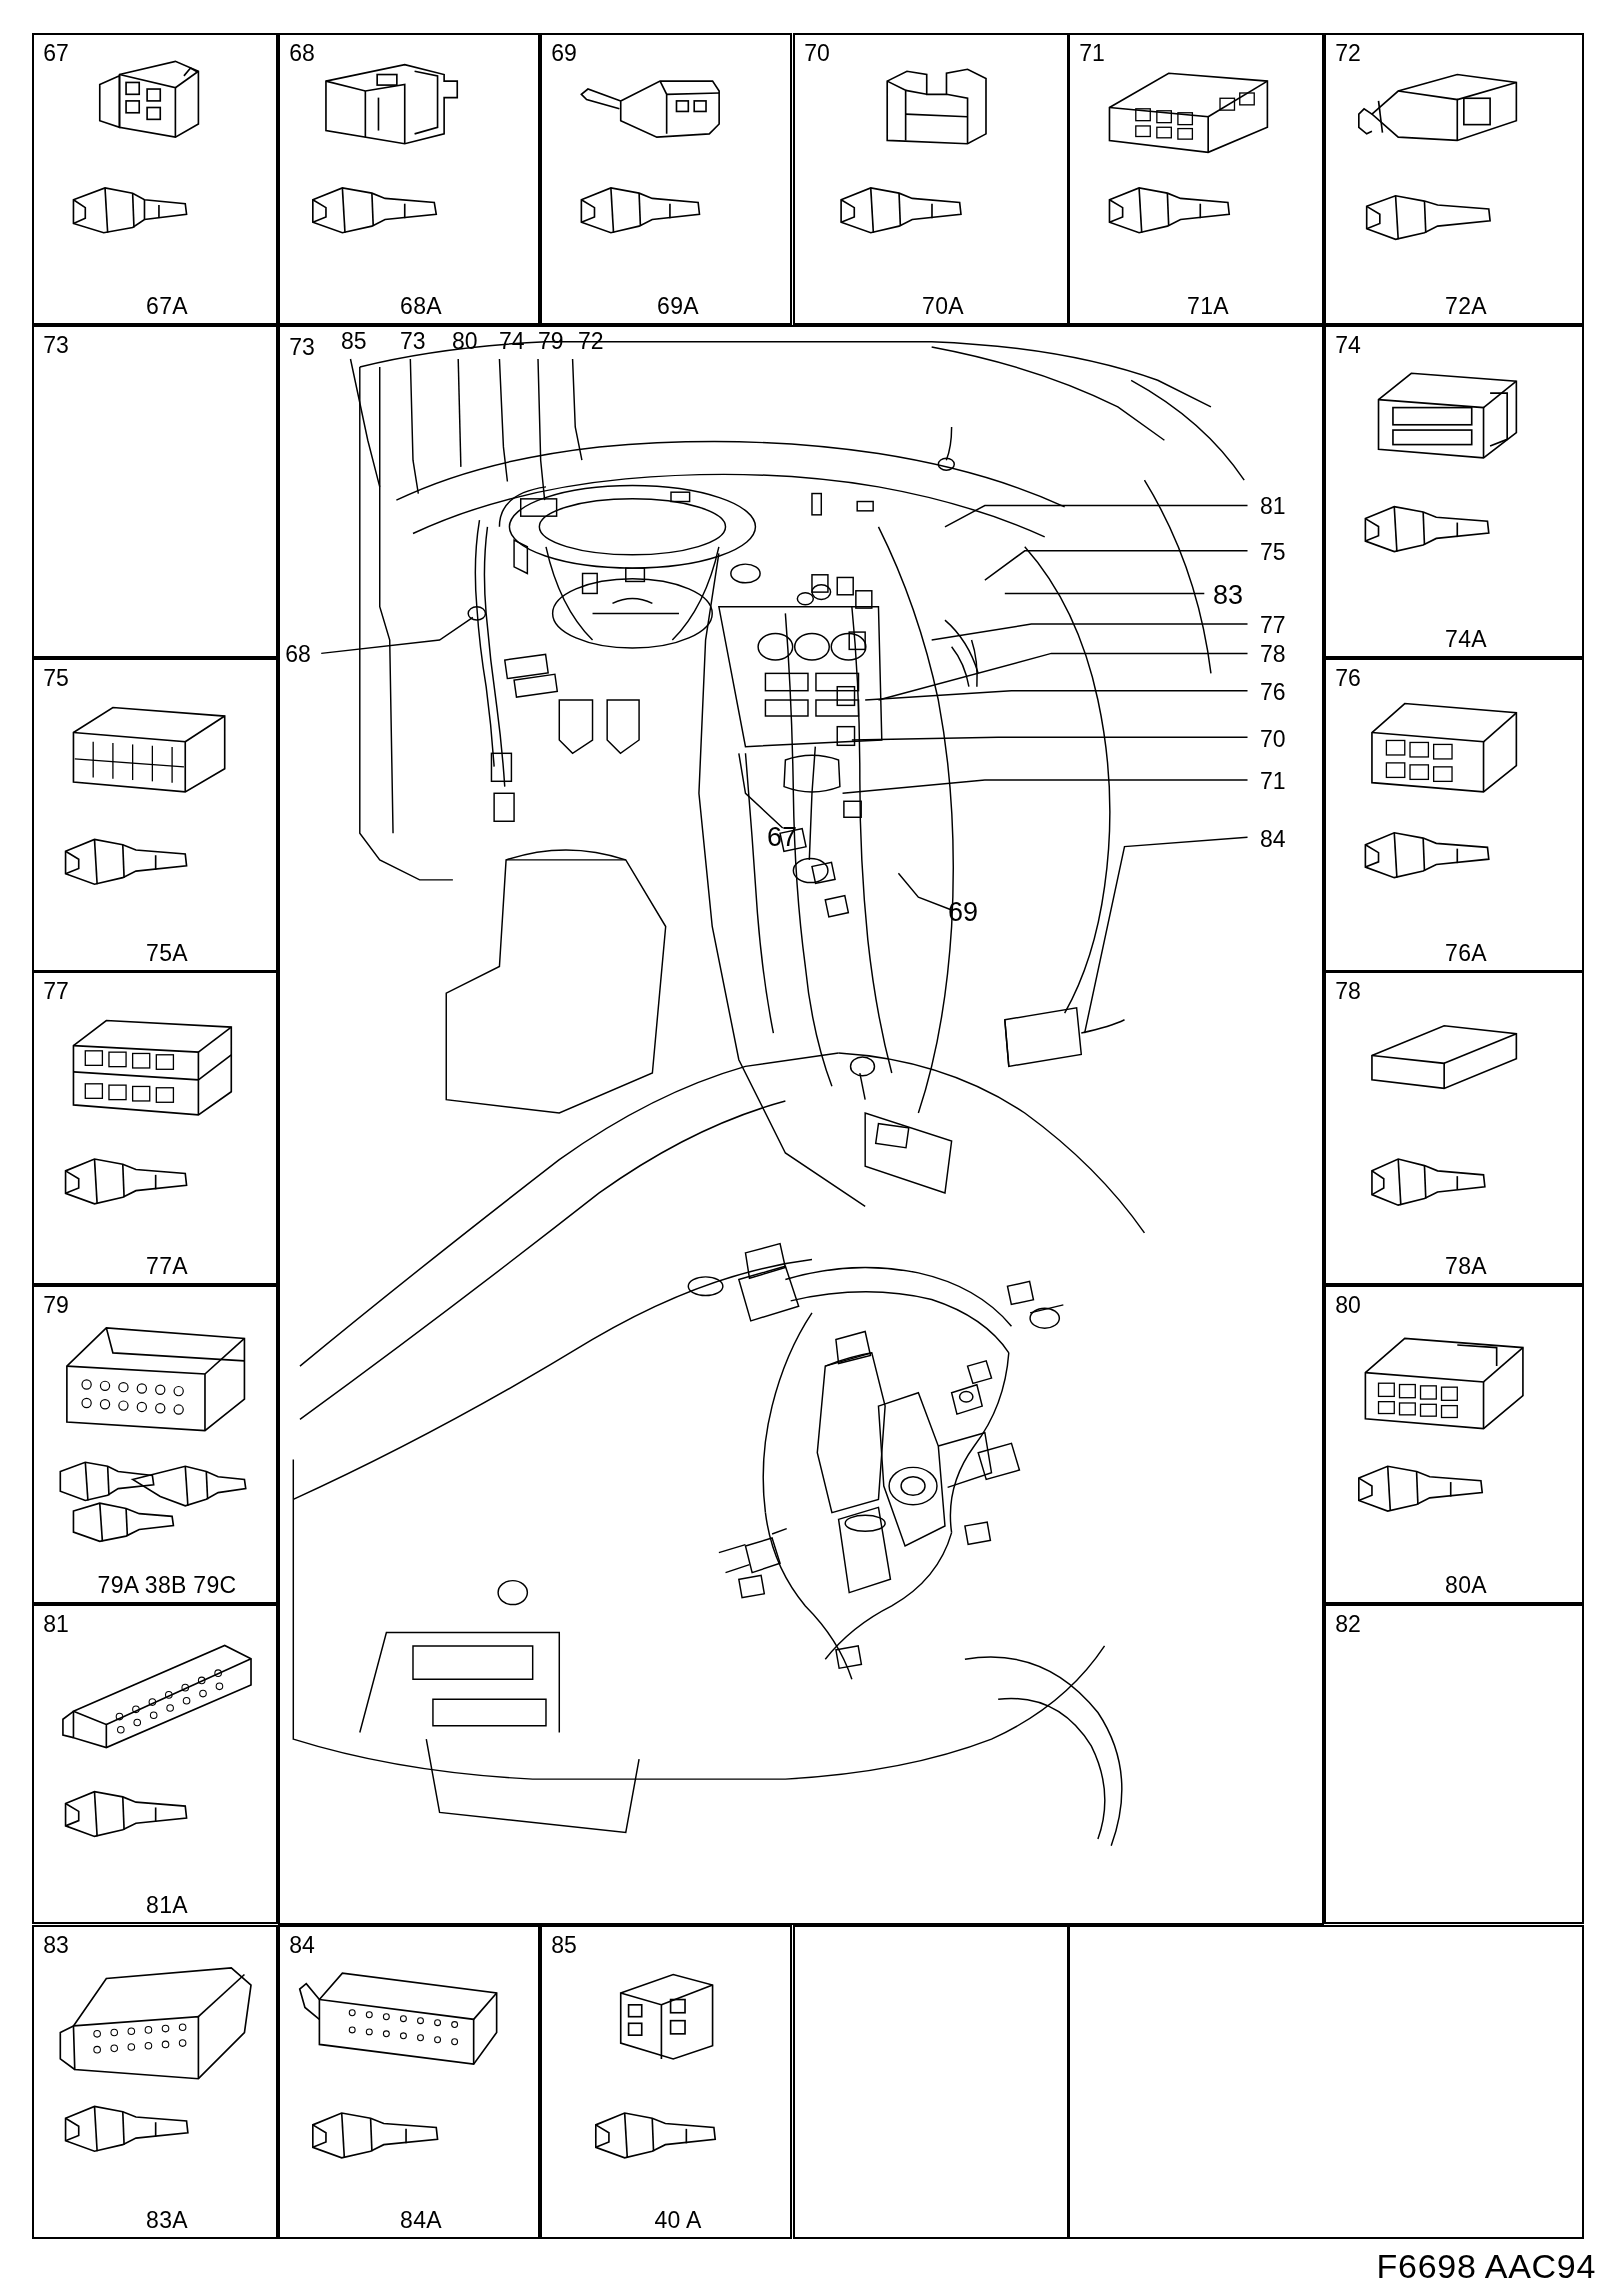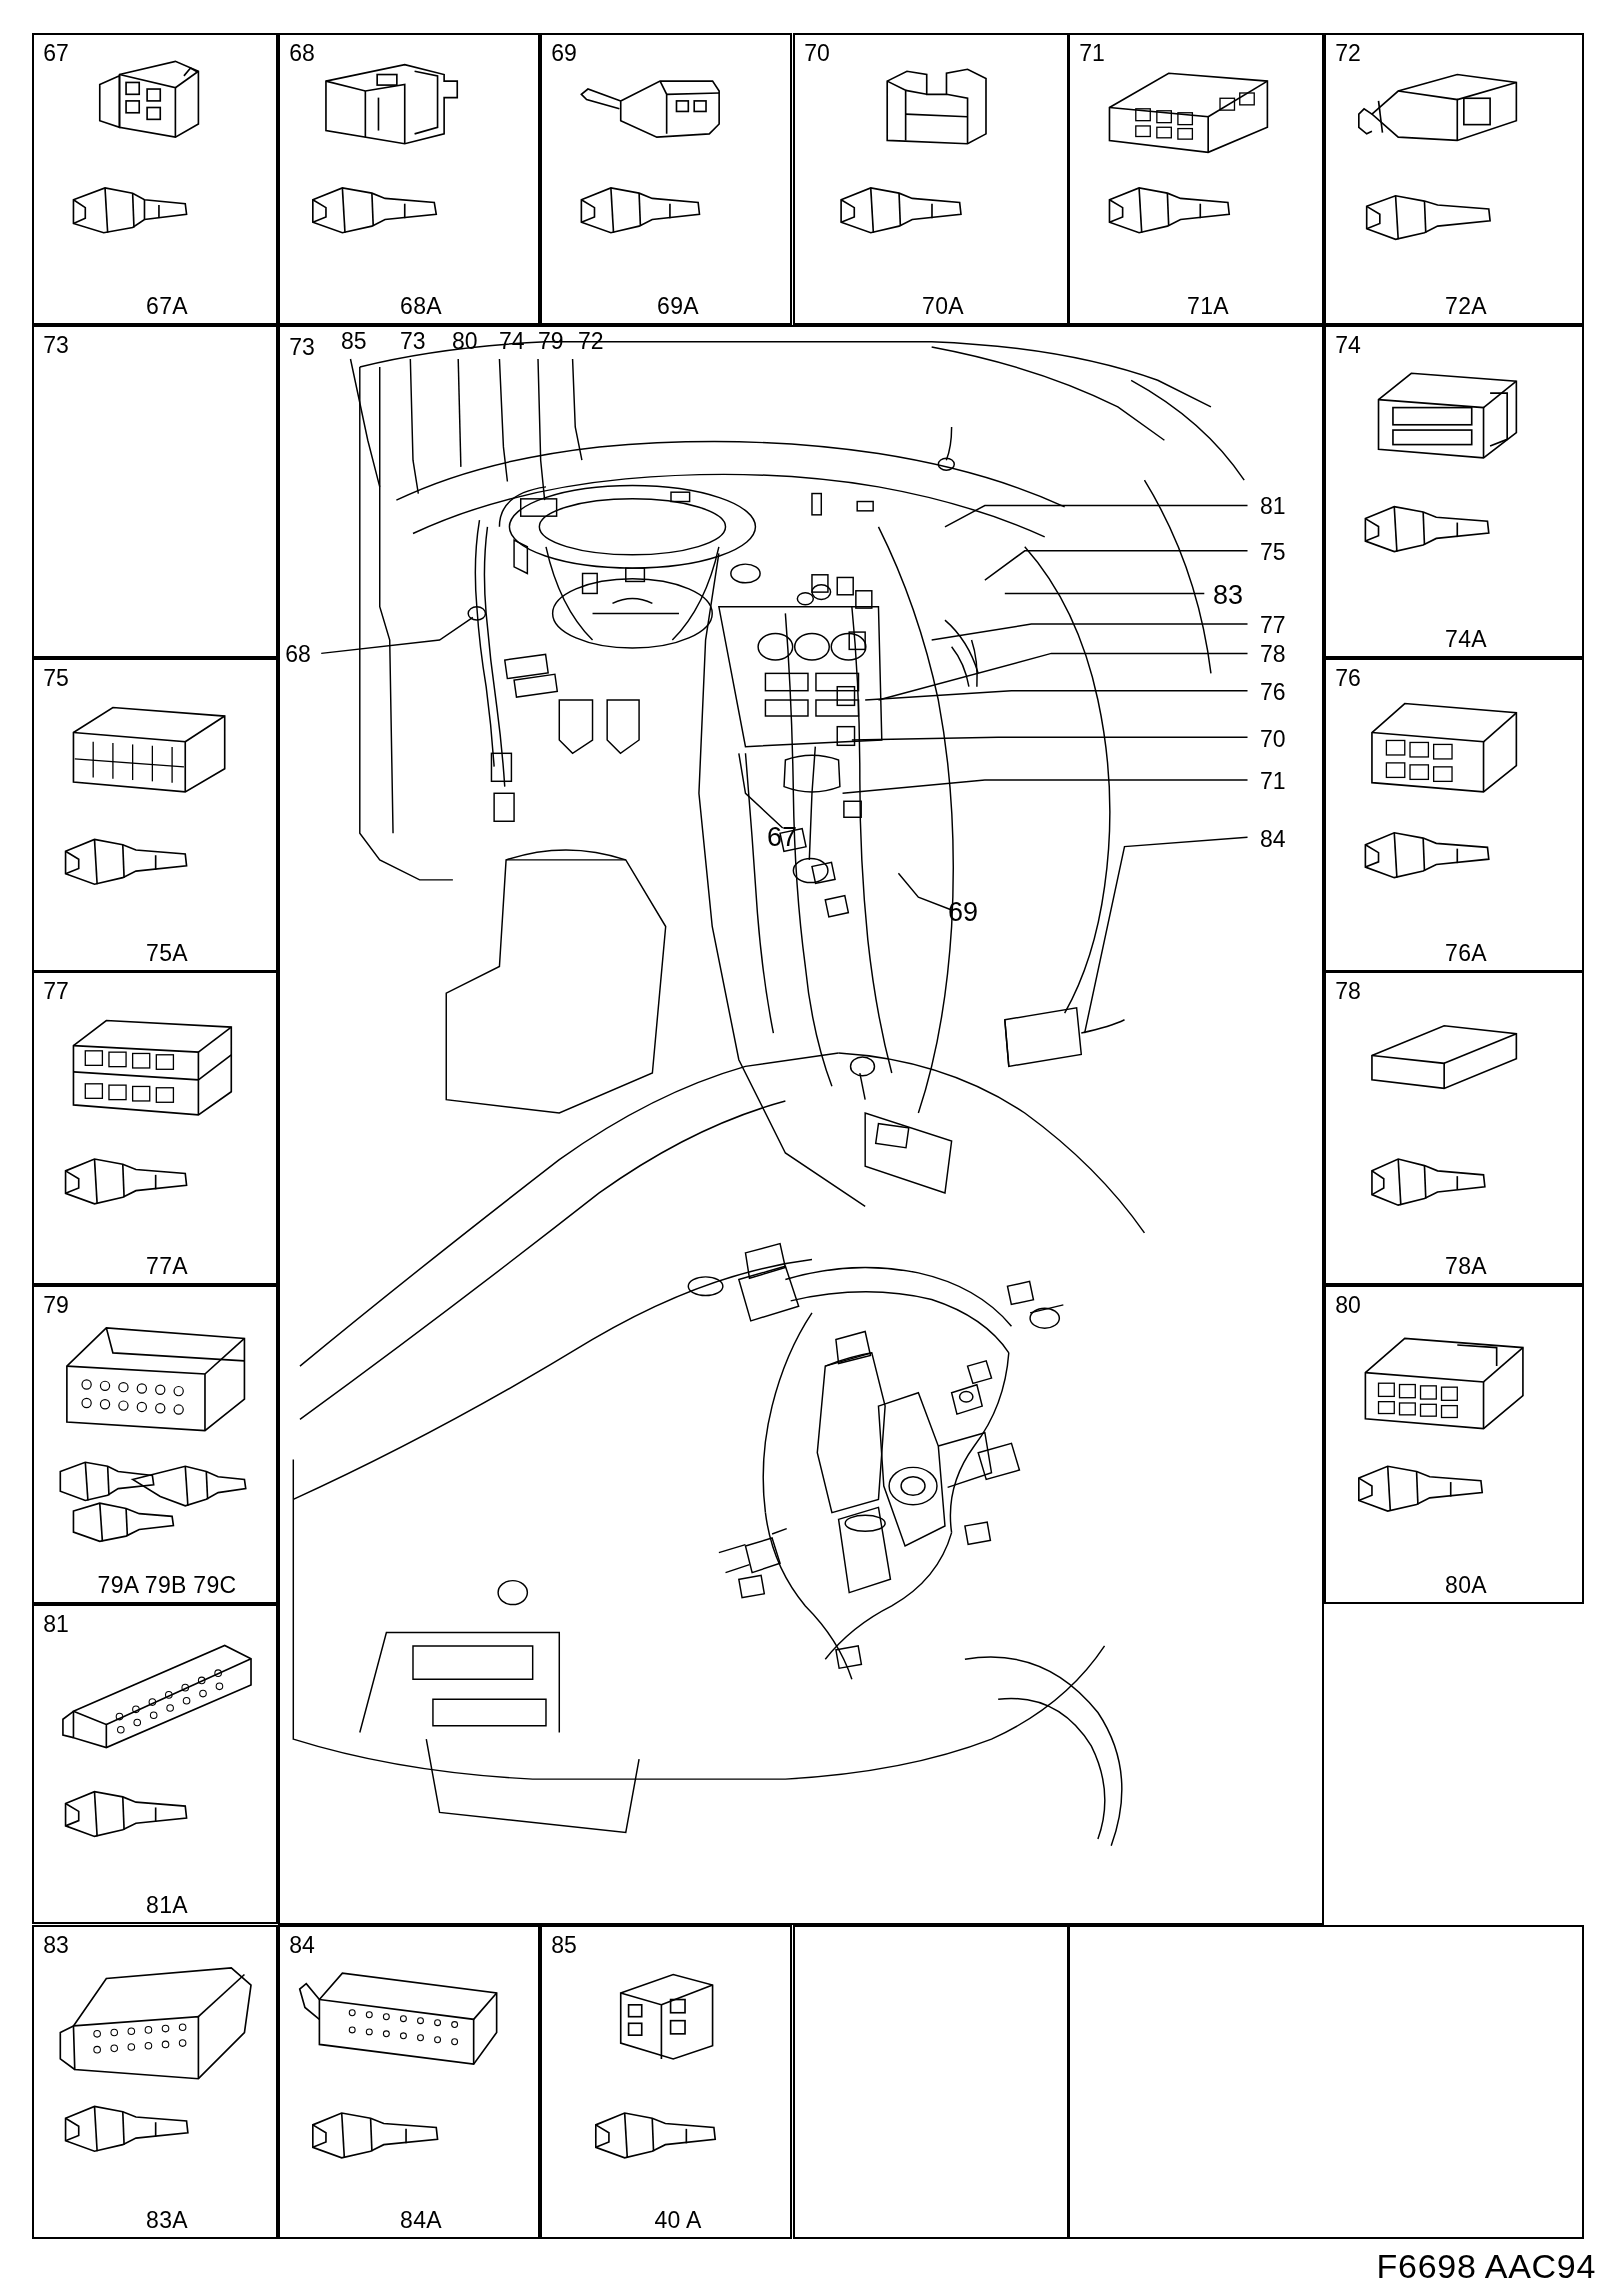--- a/index.html
+++ b/index.html
@@ -326,21 +326,21 @@
             <path d="M112 272 L114 316"></path>
           <path d="M150 292 L230 272 L262 280 L280 288 L320 292 L322 306 L280 312 L262 322 L230 332 L192 318 Z"></path>
           <path d="M230 272 L234 332"></path>
             <path d="M262 280 L264 322"></path>
           <path d="M60 340 L100 328 L140 336 L160 344 L210 348 L212 362 L160 368 L140 378 L100 386 L60 372 Z"></path>
           <path d="M100 328 L104 386"></path>
             <path d="M140 336 L142 378"></path>
         </g>
       </svg>
     </div>
-    <span class="sub">79A  79B 79C</span>
+    <span class="sub">79A  38B 79C</span>
   </div>
 
   <div class="cell" style="left:32px; top:1604px; width:246px; height:320px;">
     <span class="num">81</span>
     <div class="art">
       <svg viewBox="0 0 368 480" preserveAspectRatio="none">
         <g fill="none" stroke="#000" stroke-width="2.5">
           <path d="M60 160 L290 60 L330 80 L330 120 L110 215 L60 200 Z"></path>
           <path d="M60 160 L110 180 L110 215"></path>
           <path d="M110 180 L330 80"></path>
@@ -468,20 +468,23 @@
           <path d="M94 272 L98 340"></path>
           <path d="M138 280 L140 330"></path>
           <path d="M50 290 L70 302 L70 316 L50 324"></path>
           <path d="M190 296 L190 318"></path>
         </g>
       </svg>
     </div>
     <span class="sub">80A</span>
   </div>
 
+  <div class="cell" style="left:1324px; top:1604px; width:260px; height:320px;">
+    <span class="num">82</span>
+  </div>
 
   <div id="center-panel" style="left:278px; top:325px; width:1046px; height:1600px;">
     <div class="art">
       <svg viewBox="0 0 1567 2396" preserveAspectRatio="none">
         <g fill="none" stroke="#000" stroke-width="2.2">
 
           <path d="M120 60 L120 760 L150 800 L210 830 L260 830"></path>
           <path d="M150 60 L150 420 L165 470 L170 760"></path>
           <path d="M120 60 Q240 30 400 22 L980 22 Q1180 30 1320 80 L1400 120"></path>
 

